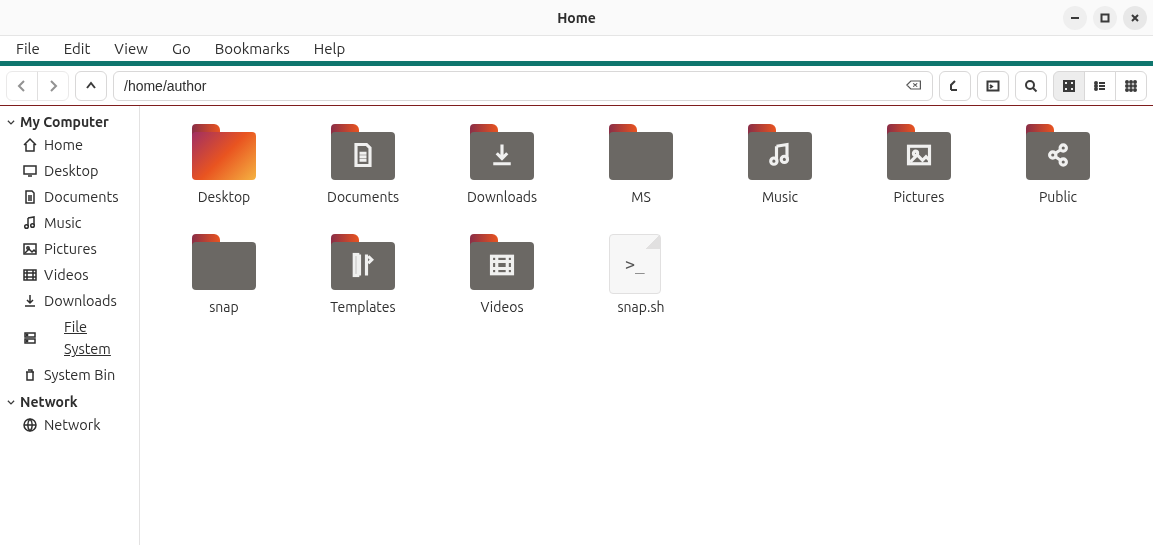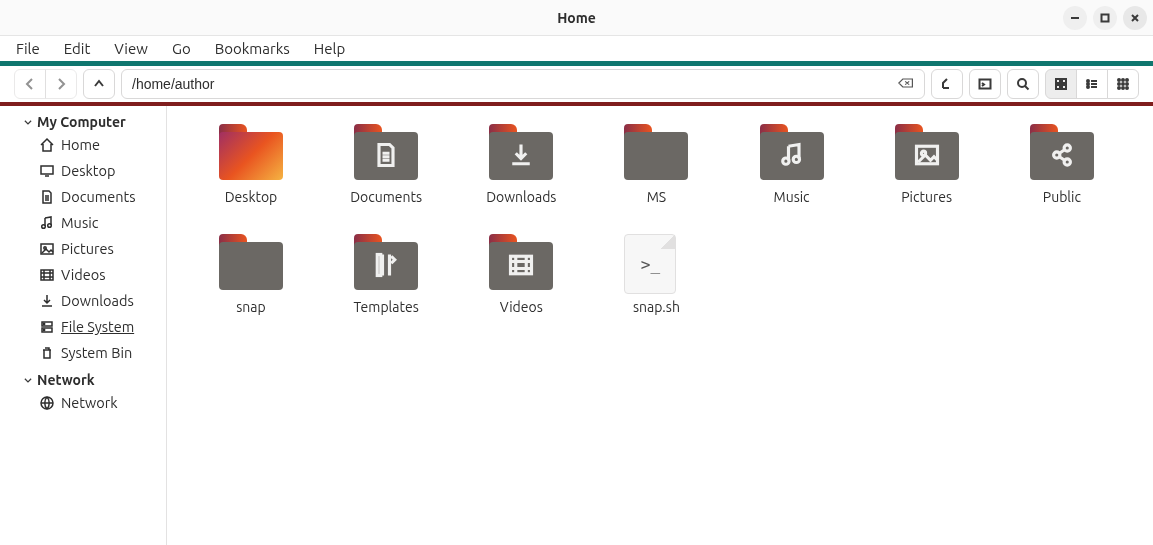--- a/index.html
+++ b/index.html
@@ -8,41 +8,41 @@
   .titlebar { height: 36px; display: flex; align-items: center; justify-content: center; position: relative; background: #fafafa; border-bottom: 1px solid #e5e5e5; }
   .titlebar .title { font-weight: 600; font-size: 14px; }
   .titlebar .winbtns { position: absolute; right: 6px; top: 6px; display: flex; gap: 6px; }
   .winbtn { width: 24px; height: 24px; border-radius: 50%; background: #efefef; display: flex; align-items: center; justify-content: center; cursor: pointer; }
   .winbtn.close { background: #e8e8e8; }
   .winbtn svg { width: 10px; height: 10px; stroke: #3a3a3a; stroke-width: 2; fill: none; }
 
   .menubar { height: 30px; display: flex; align-items: center; padding: 0 6px; gap: 4px; background: #ffffff; border-bottom: 5px solid #0f766e; }
   .menubar .menuitem { padding: 4px 10px; border-radius: 4px; cursor: pointer; font-size: 15px; }
 
-  .toolbar { height: 40px; display: flex; align-items: center; padding: 4px 14px; gap: 6px; background: #ffffff; border-bottom: 4px solid #7f1d1d; }
+  .toolbar { height: 40px; display: flex; align-items: center; padding: 4px 6px; gap: 6px; background: #ffffff; border-bottom: 1px solid #7f1d1d; }
   .btn { height: 30px; min-width: 32px; padding: 0 8px; border: 1px solid #d9d8d8; border-radius: 6px; background: #fff; display: flex; align-items: center; justify-content: center; cursor: pointer; }
   .btn svg { width: 14px; height: 14px; stroke: #3a3a3a; stroke-width: 2; fill: none; }
   .btn.disabled { opacity: 0.55; cursor: default; }
   .btn-group { display: flex; }
   .btn-group .btn:not(:first-child){ border-top-left-radius:0; border-bottom-left-radius:0; margin-left:-1px;}
   .btn-group .btn:not(:last-child){ border-top-right-radius:0; border-bottom-right-radius:0;}
   .btn.active{ background:#ededed;}
 
   .pathbar { flex: 1; height: 30px; border: 1px solid #d9d8d8; border-radius: 6px; display: flex; align-items: center; padding: 0 10px; background: #fff; }
   .pathbar input { flex: 1; border: none; outline: none; font-size: 14px; color: #2e2e2e; background: transparent; }
   .pathbar .clear svg { width: 16px; height: 12px; stroke: #555; stroke-width: 1.5; fill: none; }
 
   .body { display: flex; height: calc(545px - 36px - 30px - 40px); background: #ffffff; }
-  .sidebar { width: 167px; border-right: 1px solid #e3e2e2; padding: 4px 17px; overflow-y: auto; }
+  .sidebar { width: 140px; border-right: 1px solid #e3e2e2; padding: 4px 0; overflow-y: auto; }
   .side-section { padding: 2px 0; }
   .side-head { display: flex; align-items: center; gap: 4px; padding: 2px 6px; font-weight: 700; cursor: pointer; font-size: 14px; }
   .side-head svg { width: 10px; height: 10px; stroke: #3a3a3a; stroke-width: 2; fill: none; }
   .side-item { display: flex; align-items: center; gap: 6px; padding: 2px 6px 2px 22px; cursor: pointer; font-size: 14.5px; line-height: 22px; }
   .side-item svg { width: 16px; height: 16px; stroke: #2e2e2e; stroke-width: 1.5; fill: none; flex-shrink: 0; }
-  .side-item .lbl.underline { text-decoration: underline; }
+  .side-item .lbl.underline { text-decoration: underline; margin-left: 20px; }
 
   .content { flex: 1; padding: 18px 24px; overflow: auto; }
   .grid { display: grid; grid-template-columns: repeat(7, 1fr); gap: 28px 8px; }
   .item { display: flex; flex-direction: column; align-items: center; gap: 6px; width: 120px; cursor: pointer; }
   .item .icon { width: 64px; height: 58px; position: relative; }
   .item .label { font-size: 14px; text-align: center; padding: 1px 5px; border-radius: 3px; }
   .item.selected .label { outline: 2px solid #f2a27a; background: #fff6f1; }
 
   
   .folder { width: 64px; height: 56px; position: relative; }

